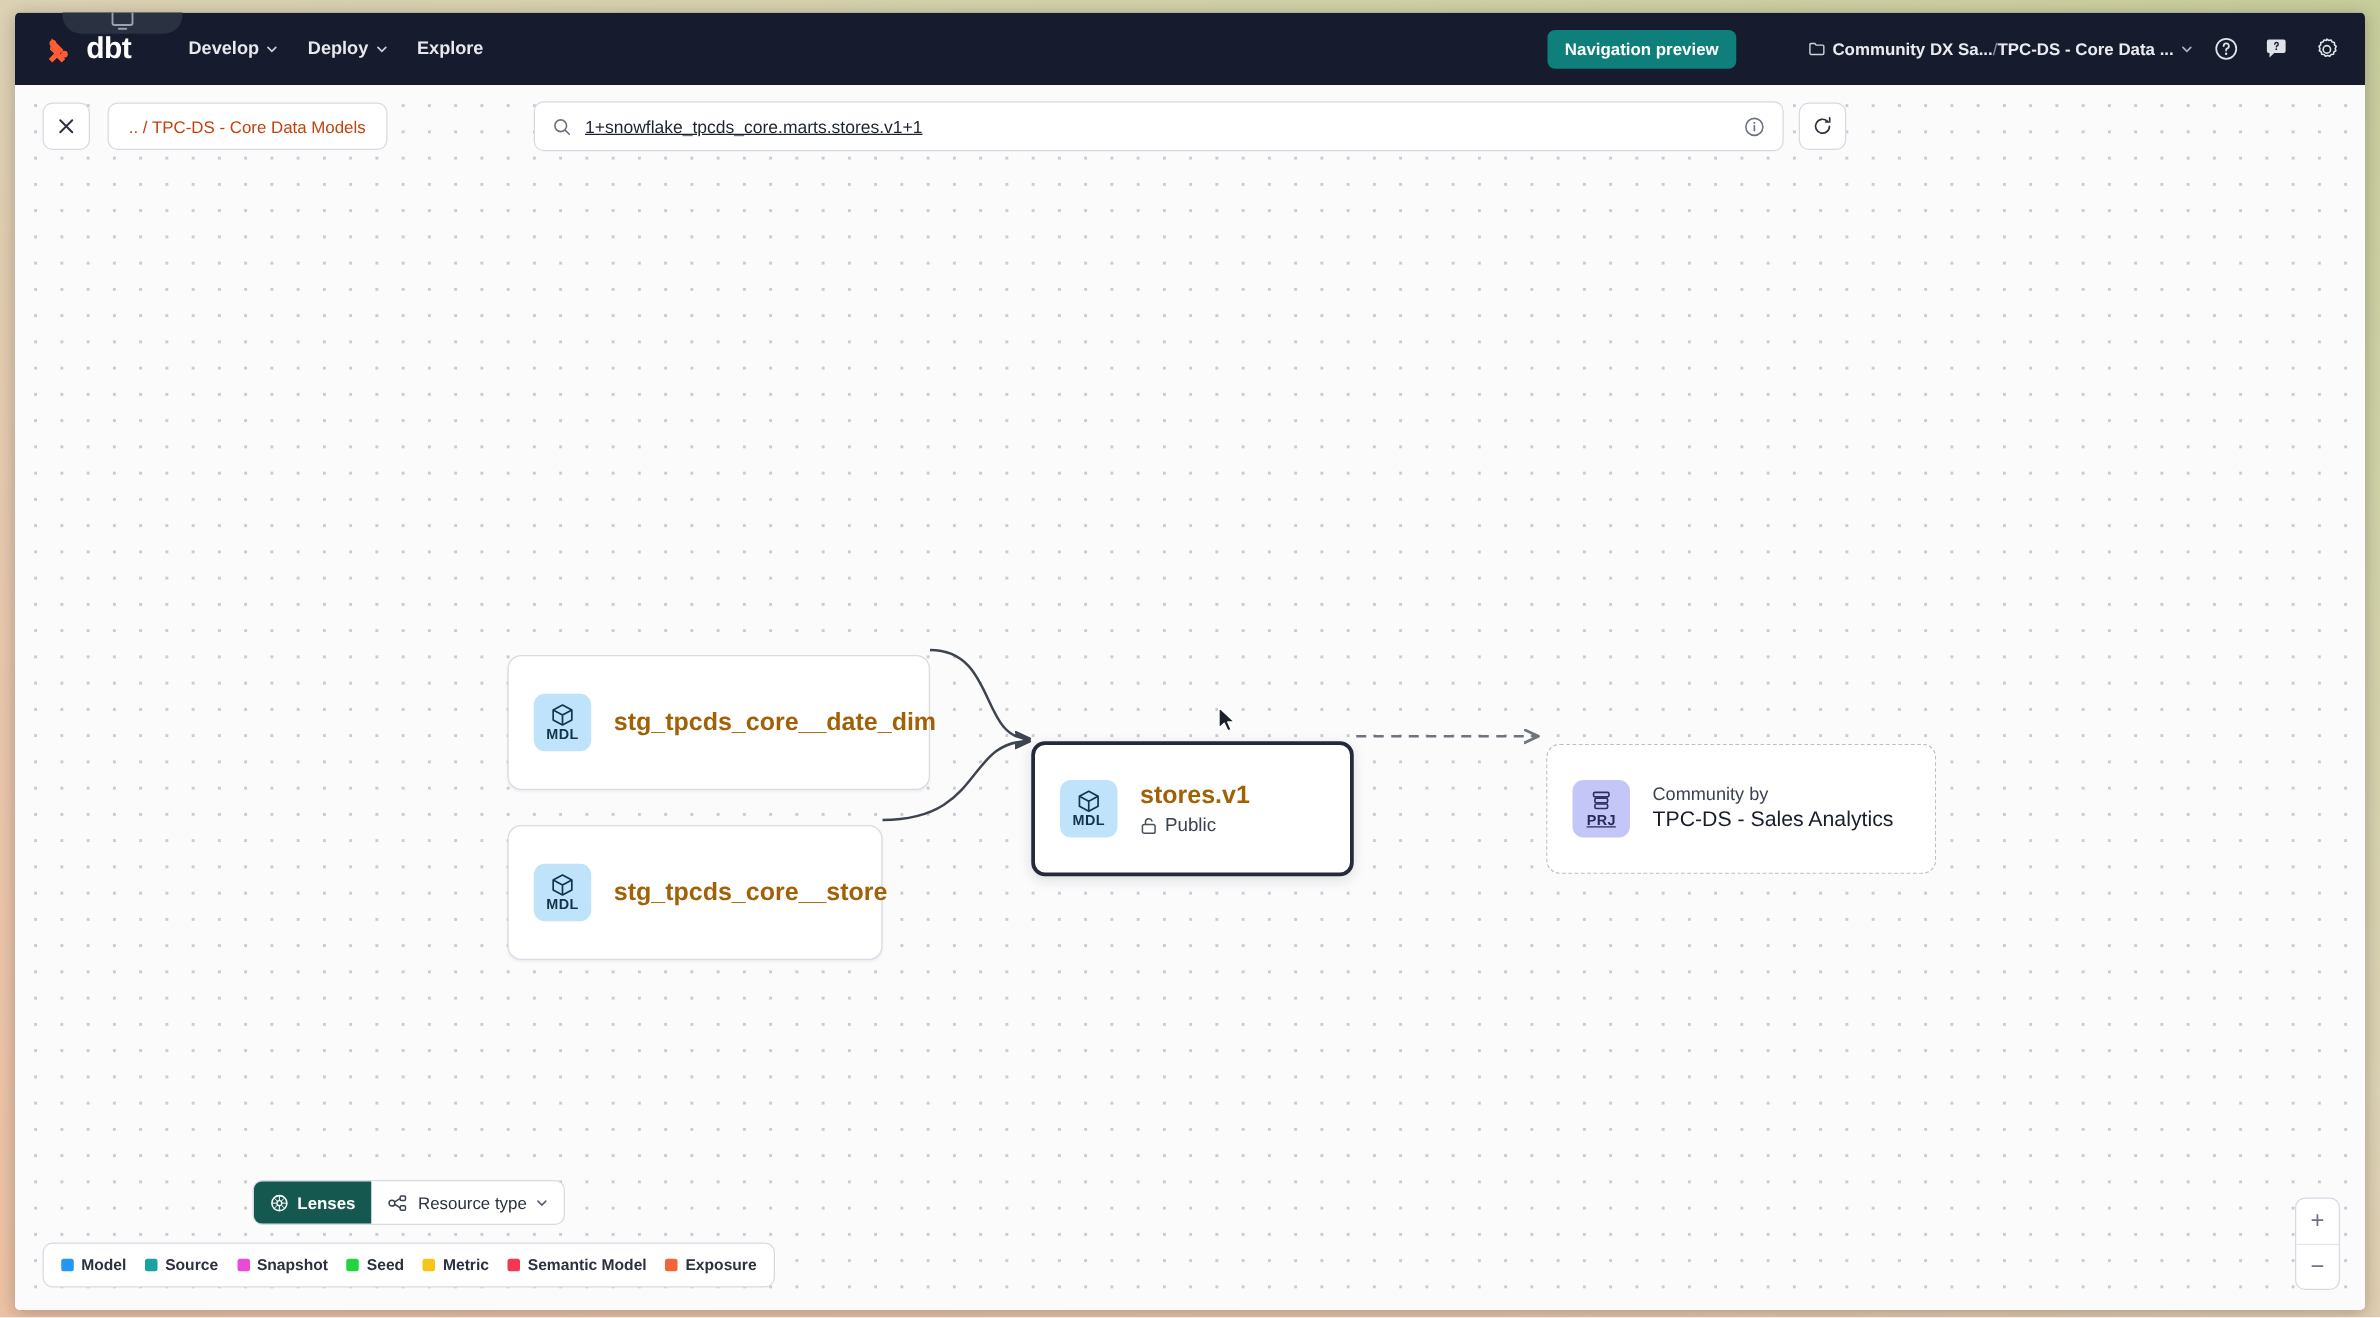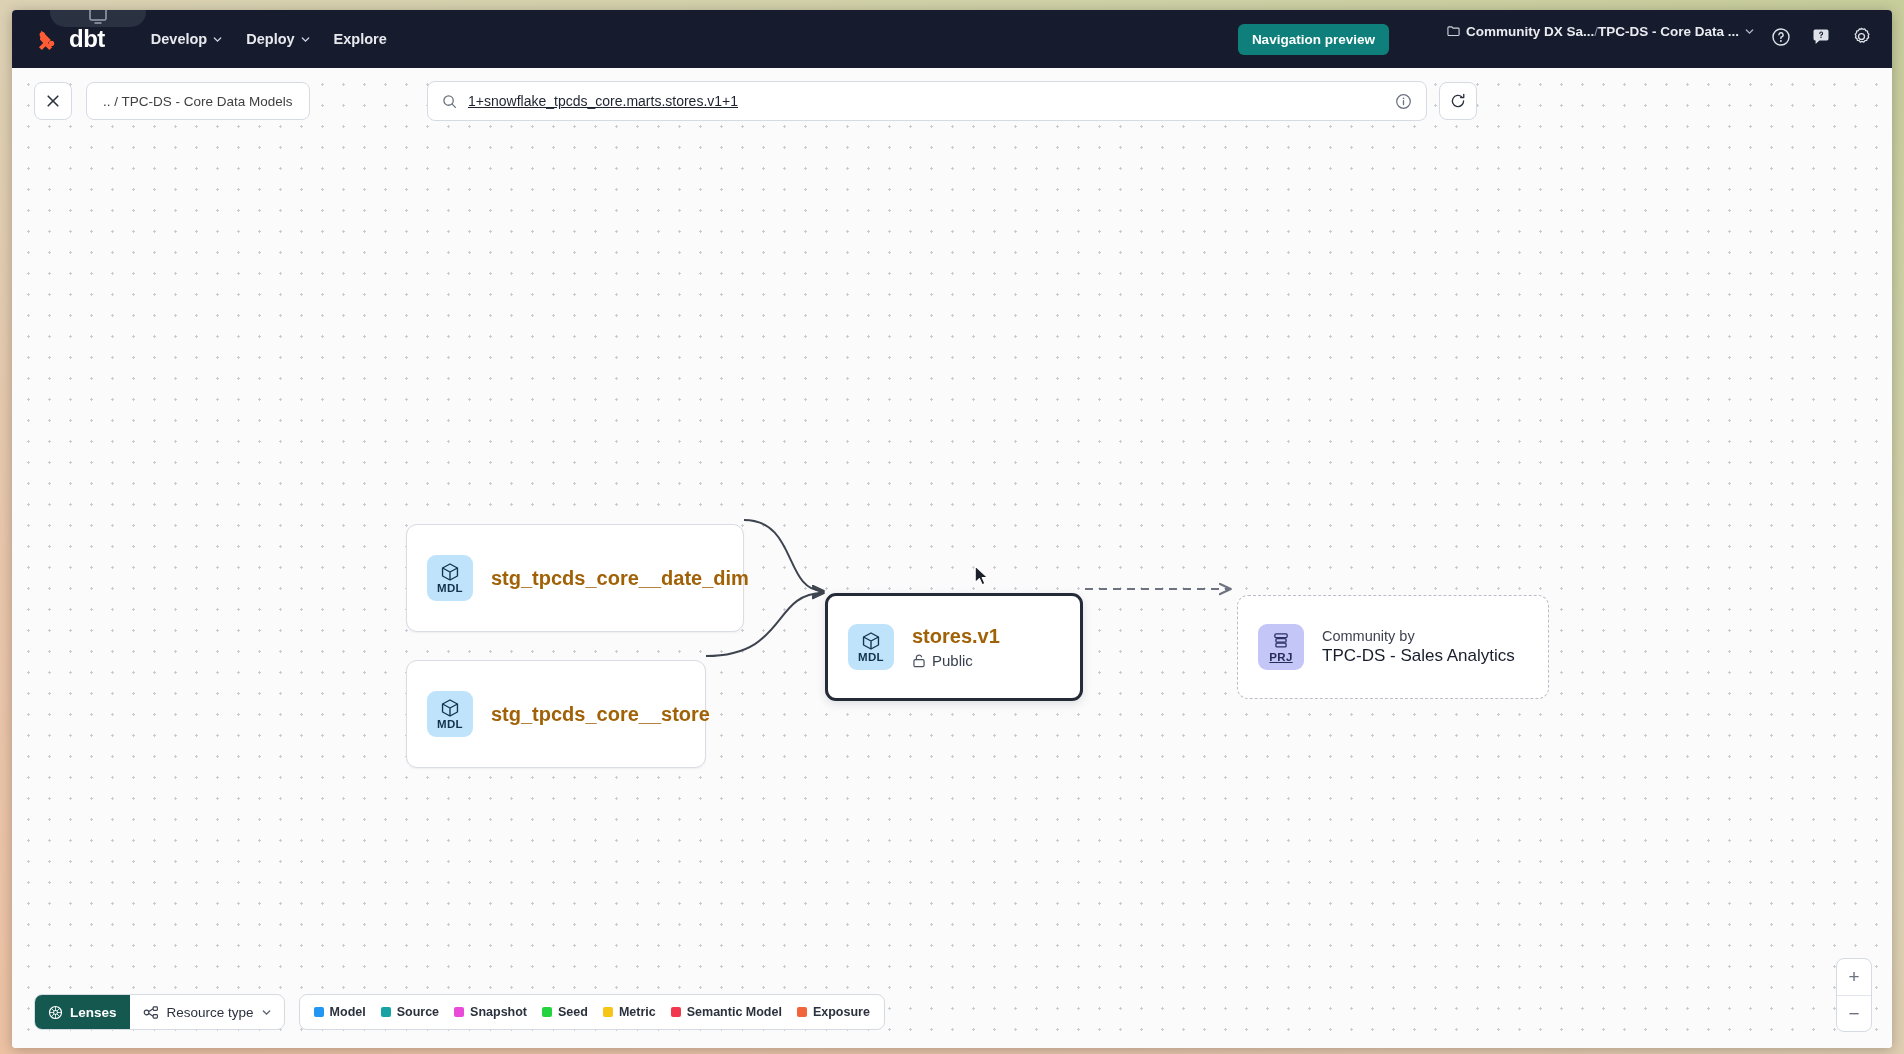--- a/index.html
+++ b/index.html
@@ -47,21 +47,21 @@
   .dbt-word {
     font-size: 24px; font-weight: bold; letter-spacing: -.5px; color: #fff;
     font-family: "Liberation Sans", sans-serif;
   }
   .nav-item {
     display: flex; align-items: center; gap: 6px;
     font-size: 14.5px; font-weight: bold; color: #e7e9ee;
     padding: 8px 12px; border-radius: 6px; cursor: pointer;
   }
   .chev { width: 9px; height: 9px; display: inline-block; }
-  .nav-right { margin-left: auto; display: flex; align-items: flex-start; gap: 14px; }
+  .nav-right { margin-left: auto; display: flex; align-items: center; gap: 14px; }
   .nav-preview-badge {
     background: #0e7f7b; color: #ffffff; font-size: 13.5px; font-weight: bold;
     padding: 8px 14px; border-radius: 6px; cursor: pointer; white-space: nowrap;
   }
   .breadcrumb { display: flex; align-items: center; gap: 0; font-size: 13.5px; font-weight: bold; color: #e9ebf0; margin-left: 44px; }
   .bc-item { display: flex; align-items: center; gap: 6px; cursor: pointer; white-space: nowrap; }
   .bc-sep { color: #8d93a3; font-weight: normal; }
   .icon-btn {
     width: 26px; height: 26px; display: flex; align-items: center; justify-content: center;
     cursor: pointer; color: #dfe2e9;
@@ -86,21 +86,21 @@
   }
   .sq-btn {
     width: 38px; height: 38px; border-radius: 8px;
     background: #ffffff; border: 1px solid #d6dae2;
     display: flex; align-items: center; justify-content: center;
     cursor: pointer; color: #2b313d;
   }
   .chip {
     margin-left: 14px; height: 38px; padding: 0 16px;
     border-radius: 8px; background: #ffffff; border: 1px solid #d6dae2;
-    display: flex; align-items: center; font-size: 13.5px; color: #404040; font-weight: 500;
+    display: flex; align-items: center; font-size: 13.5px; color: #c2410c; font-weight: 500;
     cursor: pointer; white-space: nowrap;
   }
   #searchwrap {
     position: absolute; left: 50%; transform: translateX(-50%);
     display: flex; align-items: center; gap: 12px;
   }
   .searchbox {
     width: 1000px; height: 40px; border-radius: 8px;
     background: #ffffff; border: 1px solid #d6dae2;
     display: flex; align-items: center; gap: 11px; padding: 0 14px;
@@ -144,21 +144,21 @@
   .badge-label { font-size: 11.5px; font-weight: bold; letter-spacing: .3px; line-height: 1; }
 
   .node-title { font-size: 20px; color: #a16207; font-weight: 700; white-space: nowrap; }
   .node-sub { display: flex; align-items: center; gap: 6px; font-size: 15px; color: #39404f; margin-top: 4px; }
   .node-kicker { font-size: 14.5px; color: #3c4250; }
   .node-strong { font-size: 17px; color: #171d2b; font-weight: 500; white-space: nowrap; margin-top: 2px; }
 
   
   #bottombar {
     position: absolute; left: 22px; bottom: 18px;
-    display: flex; align-items: center; gap: 14px; z-index: 4;
+    display: flex; align-items: center; gap: 14px; z-index: 4; flex-direction: column;
   }
   .group {
     display: flex; align-items: center;
     background: #ffffff; border: 1px solid #d6dae2; border-radius: 8px;
     height: 36px; overflow: hidden;
   }
   .lenses-btn {
     background: #14584f; color: #ffffff; height: 100%;
     display: flex; align-items: center; gap: 7px; padding: 0 13px;
     font-size: 13.5px; font-weight: bold; cursor: pointer;

